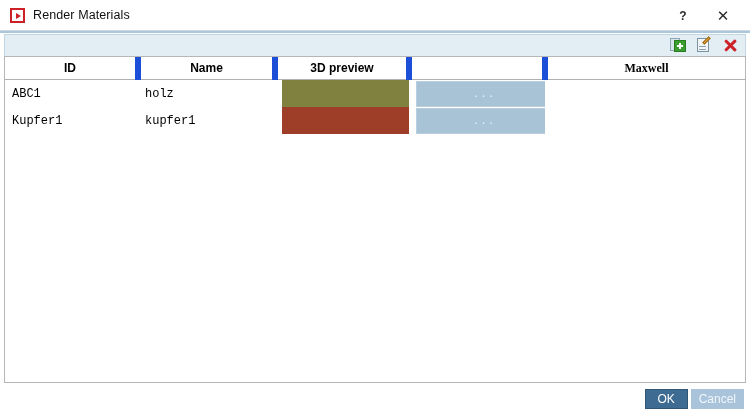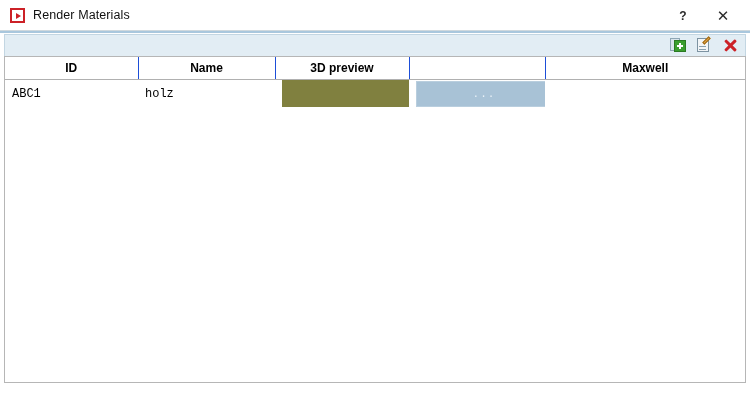--- a/index.html
+++ b/index.html
@@ -193,27 +193,27 @@
     width: 100%;
     border-collapse: collapse;
     table-layout: fixed;
   }
   .grid th {
     height: 22px;
     font-size: 12px;
     font-weight: bold;
     color: #000000;
     background: #ffffff;
-    border-right: 1px solid #1d4ed8;
+    border-right: 6px solid #1d4ed8;
     border-bottom: 1px solid #b0b0b0;
     text-align: center;
     padding: 0;
     vertical-align: middle;
   }
-  .grid th:last-child { border-right: none; }
+  .grid th:last-child { border-right: none; font-family: Liberation Serif, serif; }
   .grid td {
     height: 27px;
     padding: 0 0 0 7px;
     font-size: 12px;
     color: #000000;
     vertical-align: middle;
     border: none;
     white-space: nowrap;
     overflow: hidden;
     font-family: Liberation Mono, monospace;
@@ -336,18 +336,33 @@
             <td class="cell-id">ABC1</td>
             <td class="cell-name">holz</td>
             <td class="cell-preview">
               <span class="swatch" style="background: rgb(128, 128, 63);"></span>
             </td>
             <td class="cell-action">
               <span class="ellipsis-btn">...</span>
             </td>
             <td class="cell-maxwell"></td>
           </tr>
+          <tr class="row">
+            <td class="cell-id">Kupfer1</td>
+            <td class="cell-name">kupfer1</td>
+            <td class="cell-preview">
+              <span class="swatch" style="background: rgb(158, 61, 40);"></span>
+            </td>
+            <td class="cell-action">
+              <span class="ellipsis-btn">...</span>
+            </td>
+            <td class="cell-maxwell"></td>
+          </tr>
         </tbody>
     </table>
   </div>
 
+  <div class="footer">
+    <div class="btn primary">OK</div>
+    <div class="btn secondary">Cancel</div>
+  </div>
 
 </div>
 
 </body></html>

